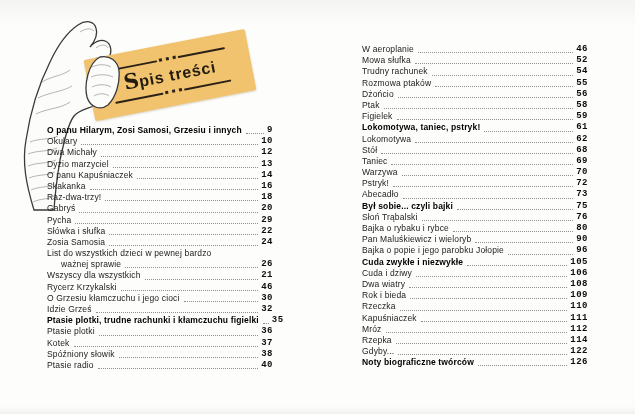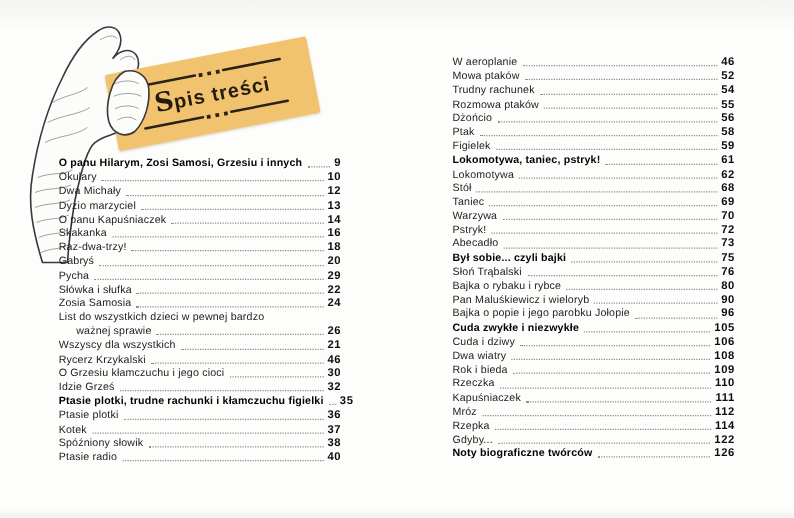--- a/index.html
+++ b/index.html
@@ -52,21 +52,21 @@
   }
   .toc-row.bold .toc-title{font-weight:bold;color:#000;}
   .toc-row.indent{padding-left:14px;}
   .toc-title{flex:0 0 auto;}
   .toc-dots{
     flex:1 1 auto;min-width:6px;
     border-bottom:1px dotted #8f8f8f;
     margin:0 3px 2px 4px;align-self:stretch;
   }
   .toc-page{
-    flex:0 0 auto;font-family:Liberation Sans, sans-serif;font-weight:bold;
+    flex:0 0 auto;font-family:Liberation Mono, monospace;font-weight:bold;
     font-size:9px;color:#0d0d0d;letter-spacing:.5px;
   }
 </style>
 </head>
 <body>
 
 <div class="photo-edge-top"></div>
 <div class="photo-edge-bottom"></div>
 
 <div class="illustration">
@@ -243,21 +243,21 @@
       <span class="toc-page">40</span>
     </div>
   </div>
 <div class="toc-col right" id="toc-right">
     <div class="toc-row">
       <span class="toc-title">W aeroplanie</span>
       <span class="toc-dots"></span>
       <span class="toc-page">46</span>
     </div>
     <div class="toc-row">
-      <span class="toc-title">Mowa ptaków</span>
+      <span class="toc-title">Mowa słufka</span>
       <span class="toc-dots"></span>
       <span class="toc-page">52</span>
     </div>
     <div class="toc-row">
       <span class="toc-title">Trudny rachunek</span>
       <span class="toc-dots"></span>
       <span class="toc-page">54</span>
     </div>
     <div class="toc-row">
       <span class="toc-title">Rozmowa ptaków</span>

